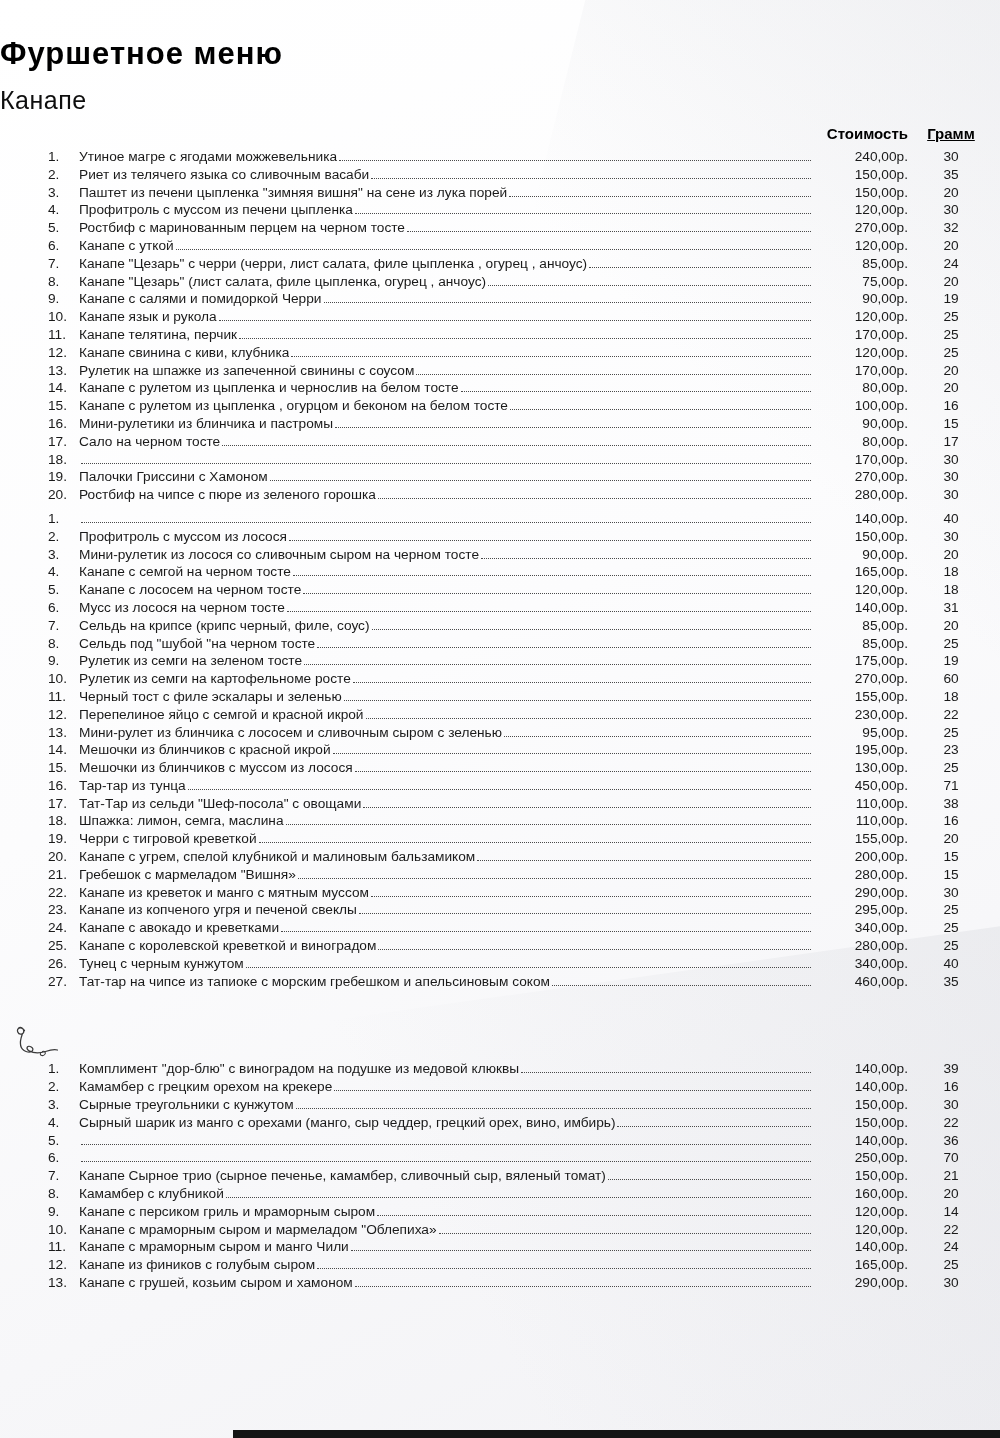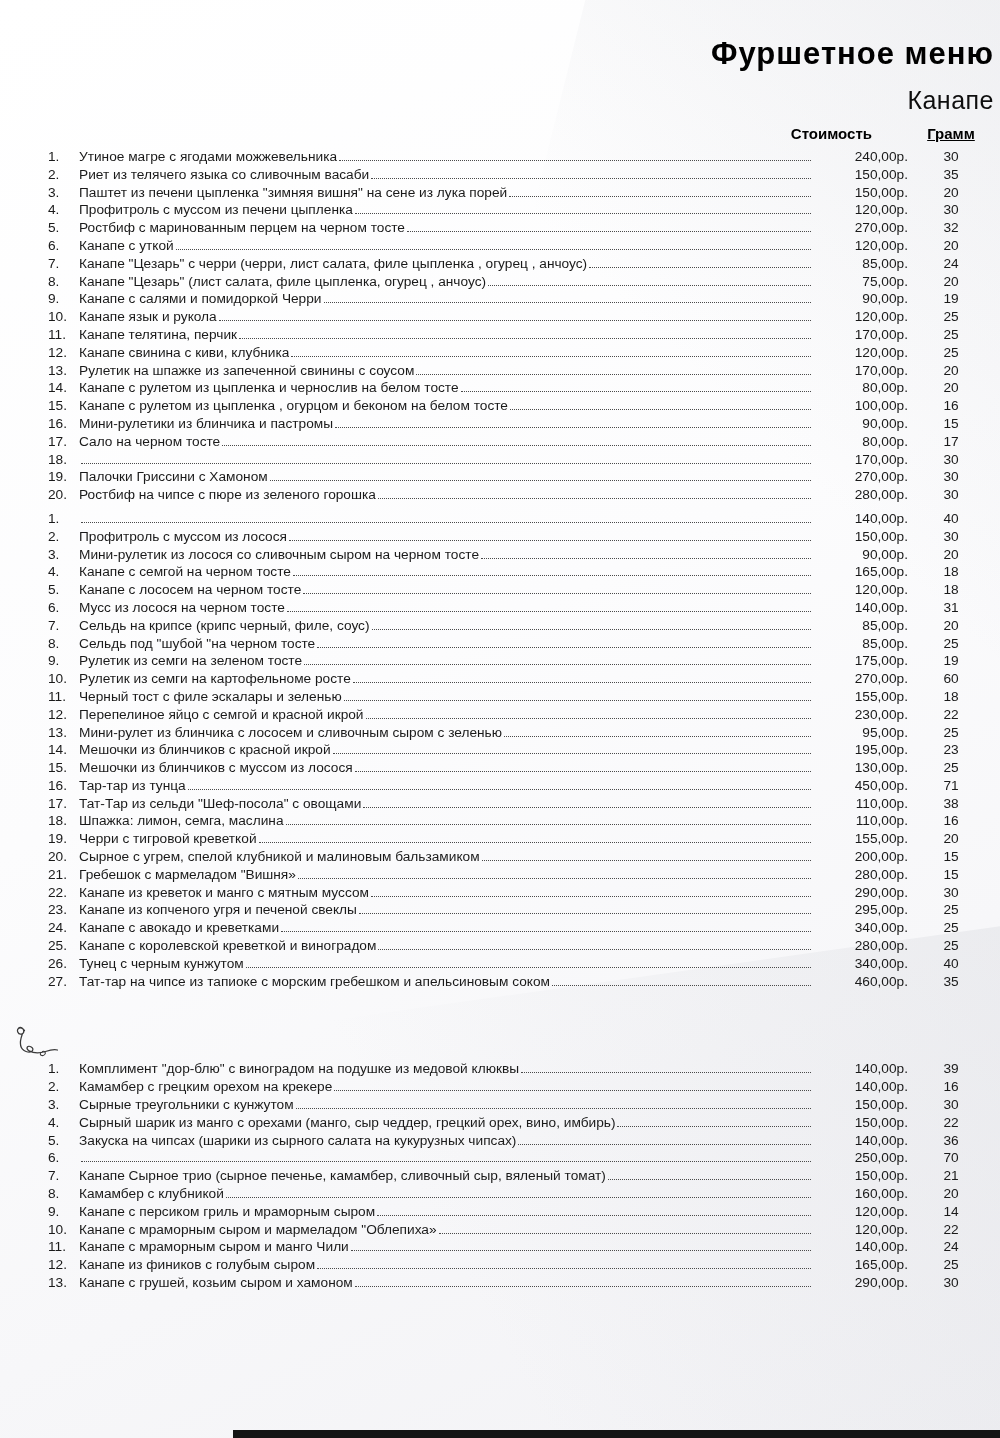--- a/index.html
+++ b/index.html
@@ -14,33 +14,33 @@
     background:linear-gradient(210deg, rgba(205,207,214,0.38), rgba(255,255,255,0) 65%);
     transform:rotate(14deg); pointer-events:none; }
   .bg-shape2 { position:absolute; bottom:-60px; left:260px; width:780px; height:520px;
     background:linear-gradient(250deg, rgba(208,210,216,0.30), rgba(255,255,255,0) 70%);
     transform:rotate(-8deg); pointer-events:none; }
   .bottom-bar { position:absolute; bottom:0; left:233px; right:0; height:8px; background:#141414; }
 
   .content { position:relative; padding:0 6px 0 0; }
 
   h1.page-title {
-    margin:36px 0 0 0; text-align:right;
+    margin:36px 0 0 0; text-align:left;
     font-size:31px; font-weight:bold; letter-spacing:1px; color:#000;
   }
 
   .menu-section { margin:0; }
   .section-header { display:flex; align-items:flex-end; margin:26px 0 0 14px; }
   .flourish { display:inline-block; margin:0 4px 0 0; transform:translateY(8px); }
   h2.section-title { margin:0; font-size:27px; font-weight:400; color:#0e0e0e; letter-spacing:0.5px; }
 
-  .menu-section.first .section-header { justify-content:flex-end; margin:14px 0 0 0; }
+  .menu-section.first .section-header { justify-content:flex-start; margin:14px 0 0 0; }
   .menu-section.first h2.section-title { font-size:25px; }
 
-  .col-headers { display:flex; justify-content:flex-end; margin:10px 0 6px 0; font-weight:bold; font-size:15px; color:#000;gap:36px; }
+  .col-headers { display:flex; justify-content:flex-end; margin:10px 0 6px 0; font-weight:bold; font-size:15px; color:#000; }
   .col-price-h { width:110px; text-align:right; }
   .col-grams-h { width:86px; text-align:center;text-decoration:underline; }
 
   ol.items { list-style:none; margin:6px 0 0 0; padding:0 0 0 48px; }
   li.item-row { display:flex; align-items:baseline; line-height:17.8px; font-size:13.7px; white-space:nowrap; }
   .num   { width:31px; flex:0 0 auto; }
   .name  { flex:0 1 auto; overflow:hidden; }
   .leader{ flex:1 1 8px; border-bottom:1.5px dotted #4a4a4a; margin:0 1px 3px 2px; min-width:8px; }
   .price { width:96px; flex:0 0 auto; text-align:right; }
   .grams { width:86px; flex:0 0 auto; text-align:center; }
@@ -375,21 +375,21 @@
   <li class="item-row">
     <span class="num">19.</span>
     <span class="name">Черри с тигровой креветкой</span>
     <span class="leader"></span>
     <span class="price">155,00р.</span>
     <span class="grams">20</span>
   </li>
 
   <li class="item-row">
     <span class="num">20.</span>
-    <span class="name">Сырное с угрем, спелой клубникой и малиновым бальзамиком</span>
+    <span class="name">Канапе с угрем, спелой клубникой и малиновым бальзамиком</span>
     <span class="leader"></span>
     <span class="price">200,00р.</span>
     <span class="grams">15</span>
   </li>
 
   <li class="item-row">
     <span class="num">21.</span>
     <span class="name">Гребешок с мармеладом "Вишня»</span>
     <span class="leader"></span>
     <span class="price">280,00р.</span>
@@ -486,21 +486,20 @@
   <li class="item-row">
     <span class="num">4.</span>
     <span class="name">Сырный шарик из манго с орехами (манго, сыр чеддер, грецкий орех, вино, имбирь)</span>
     <span class="leader"></span>
     <span class="price">150,00р.</span>
     <span class="grams">22</span>
   </li>
 
   <li class="item-row">
     <span class="num">5.</span>
-    <span class="name">Закуска на чипсах (шарики из сырного салата на кукурузных чипсах)</span>
     <span class="leader"></span>
     <span class="price">140,00р.</span>
     <span class="grams">36</span>
   </li>
 
   <li class="item-row">
     <span class="num">6.</span>
     <span class="leader"></span>
     <span class="price">250,00р.</span>
     <span class="grams">70</span>

